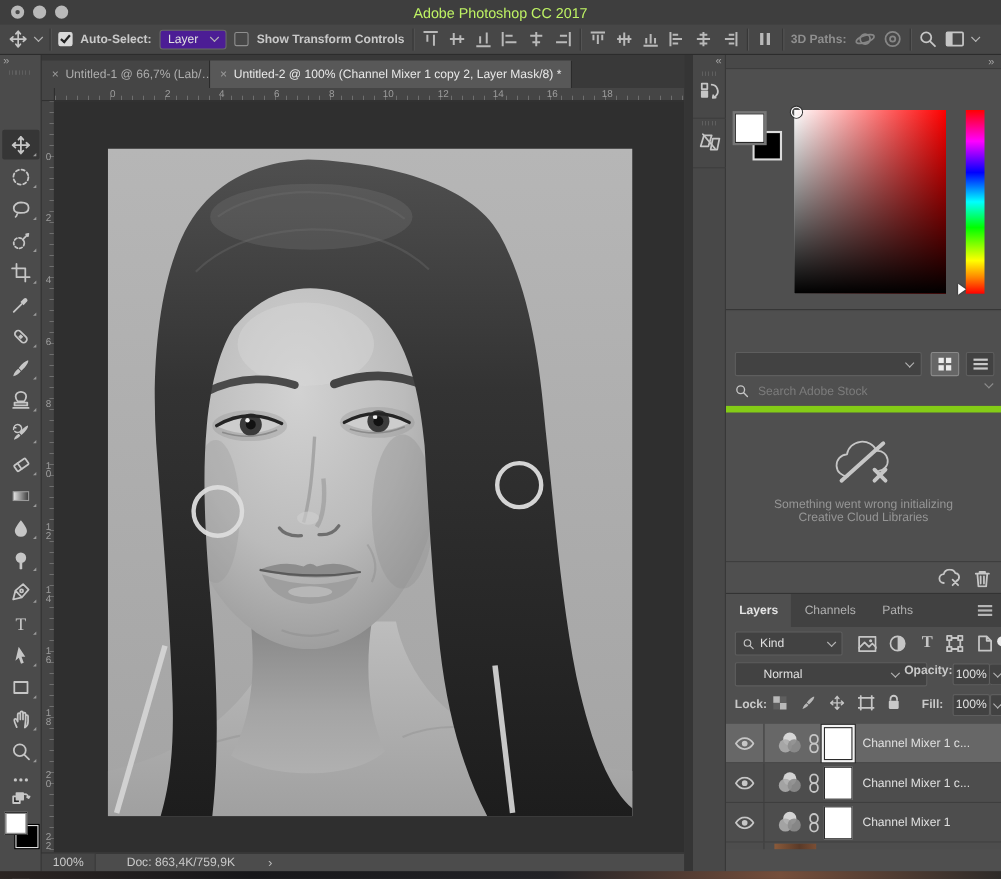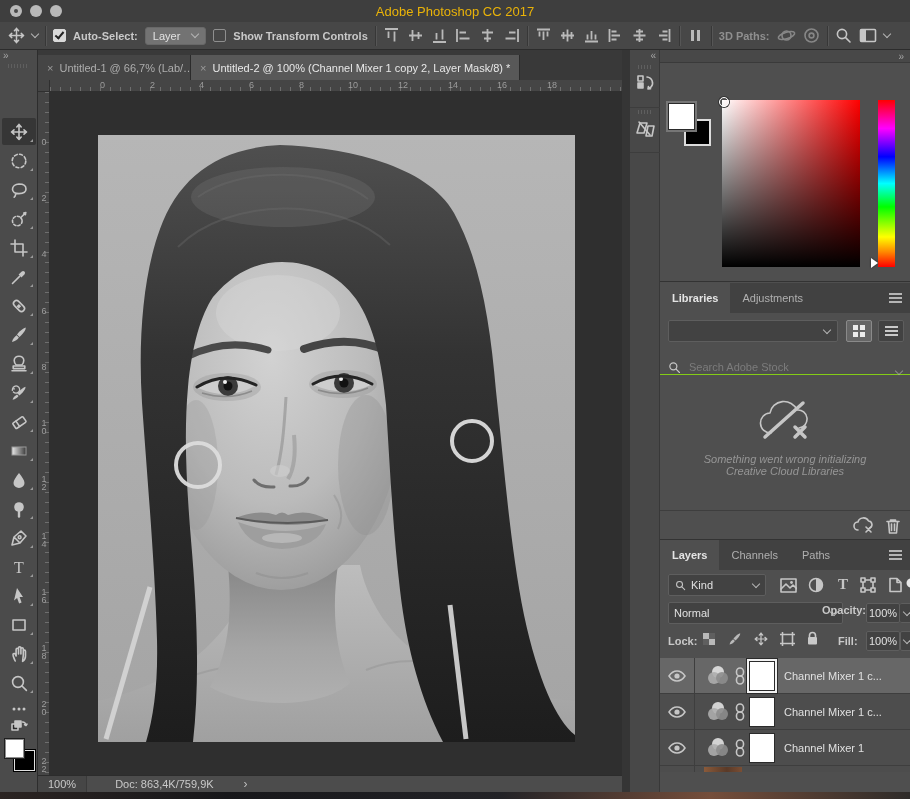--- a/index.html
+++ b/index.html
@@ -6,30 +6,30 @@
   .app{position:relative;width:910px;height:799px;background:#454545;overflow:hidden;
        font-family:"Liberation Sans",sans-serif;font-size:11px;color:#d6d6d6;
        -webkit-font-smoothing:antialiased;}
   .abs{position:absolute;}
   
   .titlebar{position:absolute;left:0;top:0;width:910px;height:22px;background:#3e3e3e;
             border-bottom:1px solid #292929;display:flex;align-items:center;}
   .lights{display:flex;gap:8px;margin-left:10px;}
   .light{width:12px;height:12px;border-radius:50%;background:#b9b9b9;position:relative;}
   .light.dot::after{content:'';position:absolute;left:4px;top:4px;width:4px;height:4px;border-radius:50%;background:#4a4a4a;}
-  .wtitle{position:absolute;left:0;right:0;text-align:center;color:#eab308;font-size:13px;}
+  .wtitle{position:absolute;left:0;right:0;text-align:center;color:#bef264;font-size:13px;}
   
   .optionsbar{position:absolute;left:0;top:22px;width:910px;height:28px;background:#474747;
               border-bottom:1px solid #2c2c2c;display:flex;align-items:center;padding:0 8px;gap:7px;box-sizing:border-box;}
   .sep{width:1px;height:20px;background:#373737;box-shadow:1px 0 0 #565656;flex:none;}
   .cb{width:11px;height:11px;border:1px solid #8f8f8f;border-radius:2px;background:transparent;position:relative;flex:none;}
   .cb.on{background:#d9d9d9;border-color:#d9d9d9;}
   .cb.on::after{content:'';position:absolute;left:3px;top:0;width:3px;height:7px;
                 border-right:2px solid #222;border-bottom:2px solid #222;transform:rotate(40deg);}
-  .osel{display:flex;align-items:center;gap:12px;background:#737373;border:1px solid #686868;border-radius:3px;
+  .osel{display:flex;align-items:center;gap:12px;background:#4c1d95;border:1px solid #686868;border-radius:3px;
         padding:2px 7px;color:#e2e2e2;}
   .crt{width:5px;height:5px;border-right:1.5px solid #b5b5b5;border-bottom:1.5px solid #b5b5b5;
        transform:rotate(45deg);flex:none;display:inline-block;margin-top:-3px;}
   svg.ic{stroke:#c6c6c6;stroke-width:1.6;fill:none;stroke-linecap:round;stroke-linejoin:round;flex:none;}
   svg.ai{stroke:#b9b9b9;stroke-width:1.8;fill:none;width:17px;height:17px;flex:none;}
   .dim{opacity:.5;}
   .lbl{color:#c9c9c9;white-space:nowrap;font-weight:bold;}
   .lbl.dm{color:#8f8f8f;}
   
   .toolbar{position:absolute;left:0;top:50px;width:38px;height:742px;background:#4b4b4b;
@@ -82,24 +82,24 @@
   .inbox{background:#424242;border:1px solid #5e5e5e;border-radius:2px;display:flex;align-items:center;box-sizing:border-box;}
   .satsq{position:absolute;left:62px;top:37px;width:138px;height:167px;
          background-image:linear-gradient(to bottom,rgba(0,0,0,0),#000),linear-gradient(to right,#fff,#f00);}
   .satmark{position:absolute;left:-3px;top:-3px;width:8px;height:8px;border-radius:50%;border:1.5px solid #fff;box-shadow:0 0 0 1px #333;}
   .huestrip{position:absolute;left:218px;top:37px;width:17px;height:167px;
             background:linear-gradient(to bottom,#f00 0%,#f0f 17%,#00f 34%,#0ff 50%,#0f0 64%,#ff0 82%,#f80 91%,#f00 100%);}
   .huemark{position:absolute;left:-7px;bottom:-1px;width:0;height:0;border-top:5px solid transparent;border-bottom:5px solid transparent;border-left:7px solid #fff;filter:drop-shadow(0 0 1px #222);}
   .cfg{position:absolute;left:8px;top:40px;width:46px;height:46px;}
   .cfg .b{position:absolute;left:16px;top:16px;width:23px;height:23px;background:#000;border:2px solid #dcdcdc;}
   .cfg .f{position:absolute;left:0;top:0;width:25px;height:25px;background:#fff;border:1px solid #2a2a2a;box-shadow:0 0 0 2px #767676;}
-  .srchrow{position:absolute;left:0;top:66px;width:250px;height:26px;border-bottom:1px solid #84cc16;display:flex;align-items:flex-end;padding:0 8px;gap:6px;box-sizing:border-box;}
+  .srchrow{position:absolute;left:0;top:66px;width:250px;height:26px;border-bottom:6px solid #84cc16;display:flex;align-items:flex-start;padding:0 8px;gap:6px;box-sizing:border-box;}
   .srchrow input{flex:1;background:transparent;border:none;outline:none;color:#bbb;font-family:"Liberation Sans",sans-serif;font-size:11px;}
   .srchrow input::placeholder{color:#7c7c7c;}
-  .liberr{position:absolute;left:0;top:96px;width:250px;text-align:center;color:#969696;font-style:italic;}
+  .liberr{position:absolute;left:0;top:96px;width:250px;text-align:center;color:#969696;}
   .liblink{color:#d8d8d8;font-weight:bold;text-decoration:underline;}
   .libfoot{position:absolute;left:0;top:227px;width:250px;height:30px;border-top:1px solid #3e3e3e;display:flex;align-items:center;justify-content:flex-end;gap:12px;padding-right:10px;box-sizing:border-box;}
   
   .lrow{position:absolute;left:0;width:250px;height:36px;background:#4d4d4d;border-bottom:1px solid #3e3e3e;display:flex;align-items:center;box-sizing:border-box;}
   .lrow.sel{background:#676767;}
   .eyecol{width:34px;height:100%;display:flex;align-items:center;justify-content:center;border-right:1px solid #3e3e3e;flex:none;}
   .mixthumb{width:26px;height:26px;margin-left:10px;flex:none;display:flex;align-items:center;justify-content:center;}
   .chain{margin:0 4px;flex:none;}
   .maskth{width:24px;height:28px;background:#fff;border:1px solid #2b2b2b;flex:none;}
   .maskth.selmask{box-shadow:0 0 0 2px #f2f2f2,0 0 0 3px #2b2b2b;}
@@ -505,25 +505,20 @@
       </div>
       <div class="satsq">
         <div class="satmark"></div>
       </div>
       <div class="huestrip">
         <div class="huemark"></div>
       </div>
     </div>
 
     <div class="panel" style="top:233px;height:257px">
-      <div class="tabrow">
-        <div class="ptab active">Libraries</div>
-        <div class="ptab">Adjustments</div>
-        <div class="hmb"></div>
-      </div>
       <div class="inbox abs" style="left:8px;top:37px;width:170px;height:22px;justify-content:flex-end;padding-right:7px">
         <span class="crt"></span>
       </div>
       <div class="inbox abs" style="left:186px;top:37px;width:26px;height:22px;justify-content:center;background:#666;border-color:#8a8a8a">
         <svg width="12" height="12" viewBox="0 0 12 12">
             <rect x="0" y="0" width="5" height="5" fill="#ececec"></rect>
             <rect x="7" y="0" width="5" height="5" fill="#ececec"></rect>
             <rect x="0" y="7" width="5" height="5" fill="#ececec"></rect>
             <rect x="7" y="7" width="5" height="5" fill="#ececec"></rect>
           </svg>
@@ -593,21 +588,21 @@
           <rect x="11" y="11" width="4" height="4" fill="#4f4f4f"></rect>
         </svg>
       <svg class="ic abs" style="left:228px;top:37px" width="15" height="16" viewBox="0 0 15 16" stroke-width="1.4">
         <path d="M2,1.5 h7 l4,4 V14.5 h-11 Z M9,1.5 V5.5 h4"></path>
         </svg>
       <svg class="abs" style="left:246px;top:38px" width="10" height="14" viewBox="0 0 10 14">
         <circle cx="5" cy="5" r="4.5" fill="#e8e8e8"></circle>
           <path d="M5,9 V13.5" stroke="#e8e8e8" stroke-width="2"></path>
         </svg>
 
-      <div class="inbox abs" style="left:8px;top:62px;width:175px;height:22px;padding:0 5px">
+      <div class="inbox abs" style="left:8px;top:62px;width:175px;height:22px;padding:0 25px">
         <span style="flex:1;color:#e0e0e0">Normal</span>
         <span class="crt"></span>
       </div>
       <span class="abs lbl" style="left:162px;top:64px">Opacity:</span>
       <div class="valbox abs" style="left:206px;top:63px;width:34px">
           <span>100%</span>
         </div>
       <div class="inbox abs" style="left:240px;top:63px;width:14px;height:20px;justify-content:center;border-left:none">
           <span class="crt"></span>
         </div>

